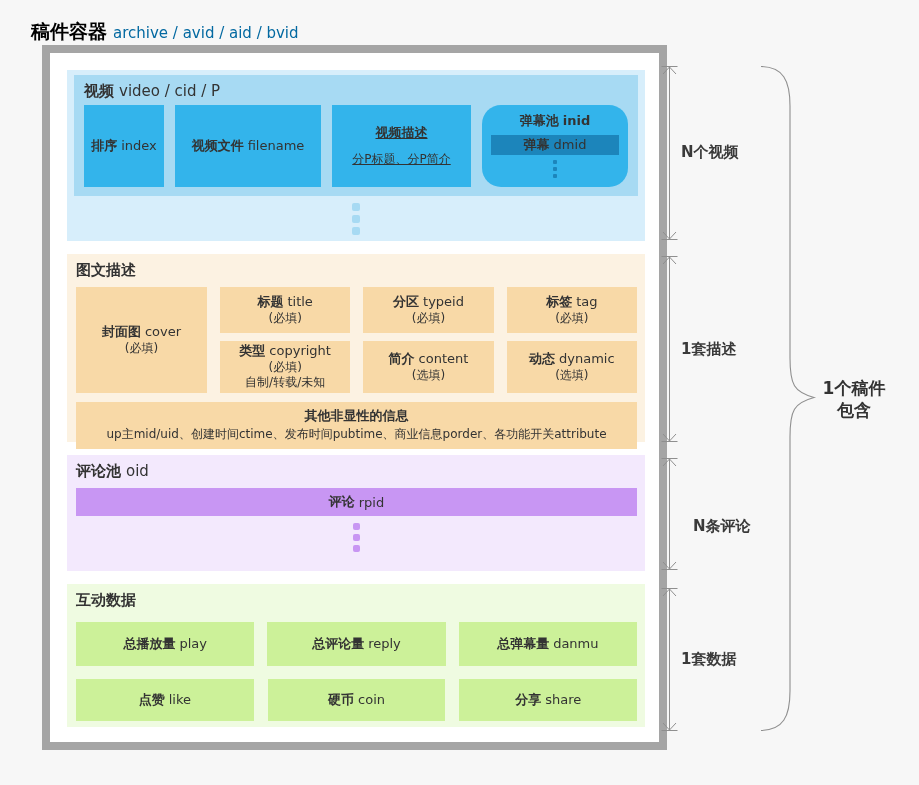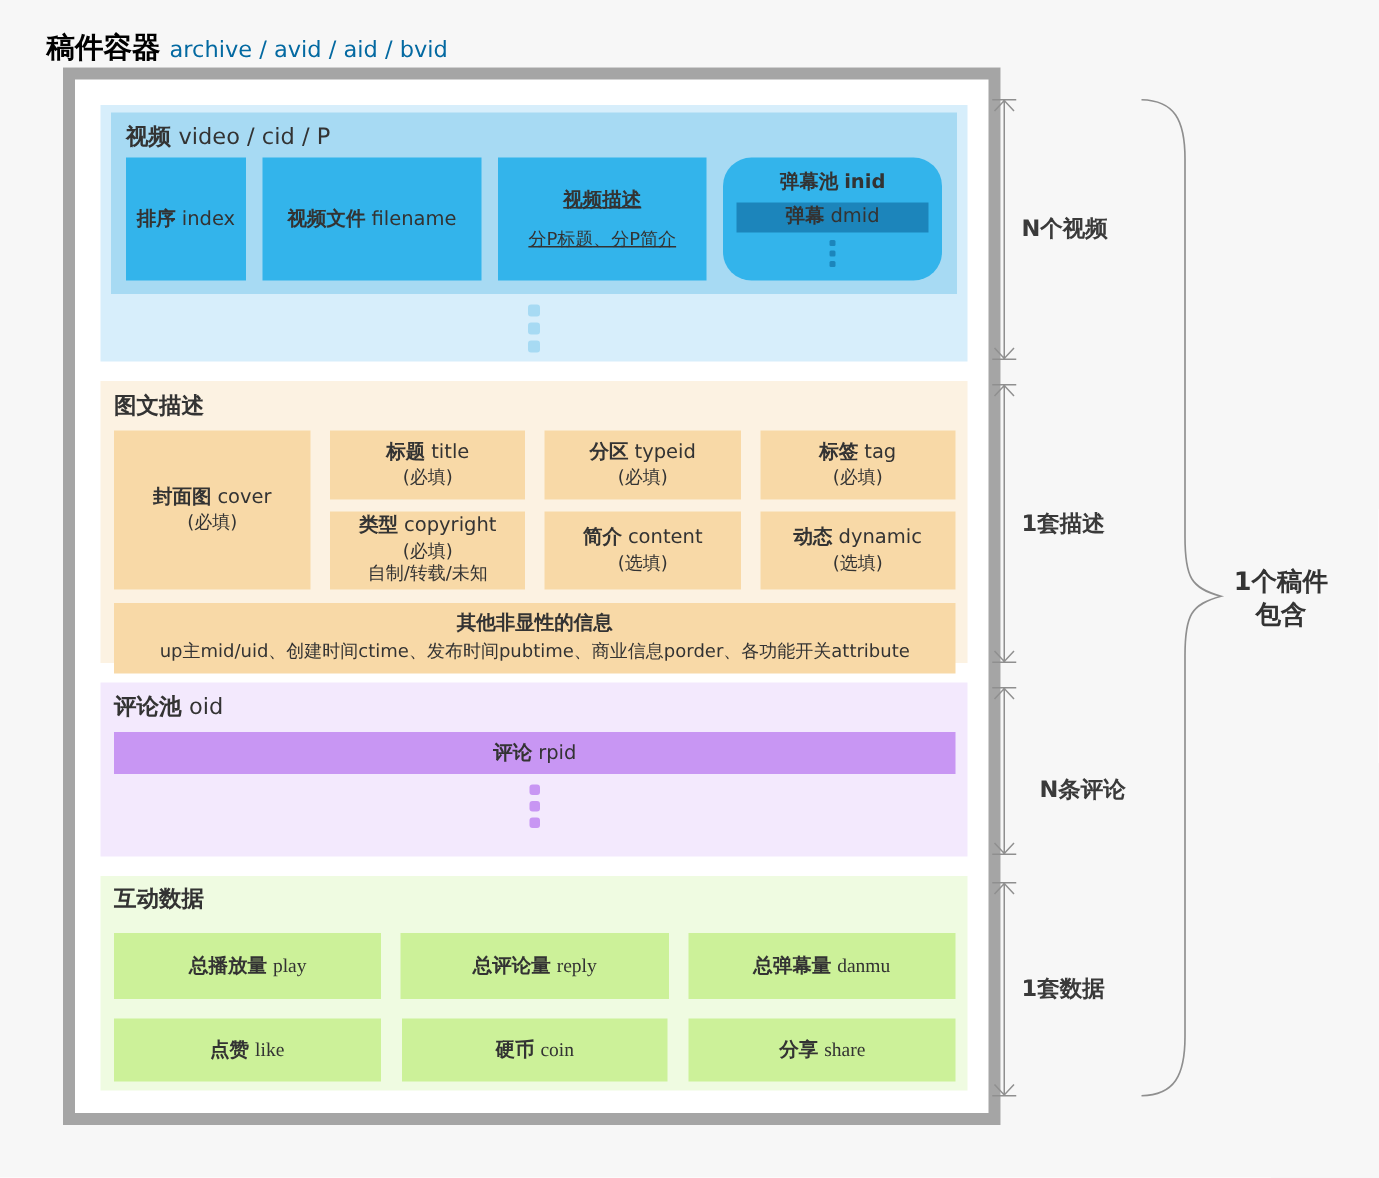--- a/index.html
+++ b/index.html
@@ -61,21 +61,21 @@
   .other-box{margin-top:9px;background:#f8d9a7;text-align:center;
       padding:5px 10px 6px;font-size:12px;line-height:1.45;}
   .ob-title{font-size:13px;font-weight:700;}
 
   
   .sec-comment{background:#f3e9fd;height:116px;padding:5px 8px 6px 9px;}
   .rpid-box{margin-top:6px;height:28px;background:#c896f3;display:flex;
       align-items:center;justify-content:center;font-size:13px;}
 
   
-  .sec-data{background:#effbe1;height:143px;padding:5px 8px 8px 9px;font-family:Liberation Serif, serif;}
+  .sec-data{background:#effbe1;height:143px;padding:5px 8px 8px 9px;}
   .g-row{display:flex;}
   .g-row1{gap:13px;margin-top:11px;height:44px;}
   .g-row2{gap:14px;margin-top:13px;height:42px;}
   .gb{background:#ccf199;flex:1;display:flex;align-items:center;
       justify-content:center;font-size:13px;}
 
   
   .overlay{position:absolute;left:0;top:0;pointer-events:none;}
   .side-label{position:absolute;font-size:15px;font-weight:700;color:#3a3a3a;white-space:nowrap;}
   .lbl-videos{left:681px;top:143px;}

